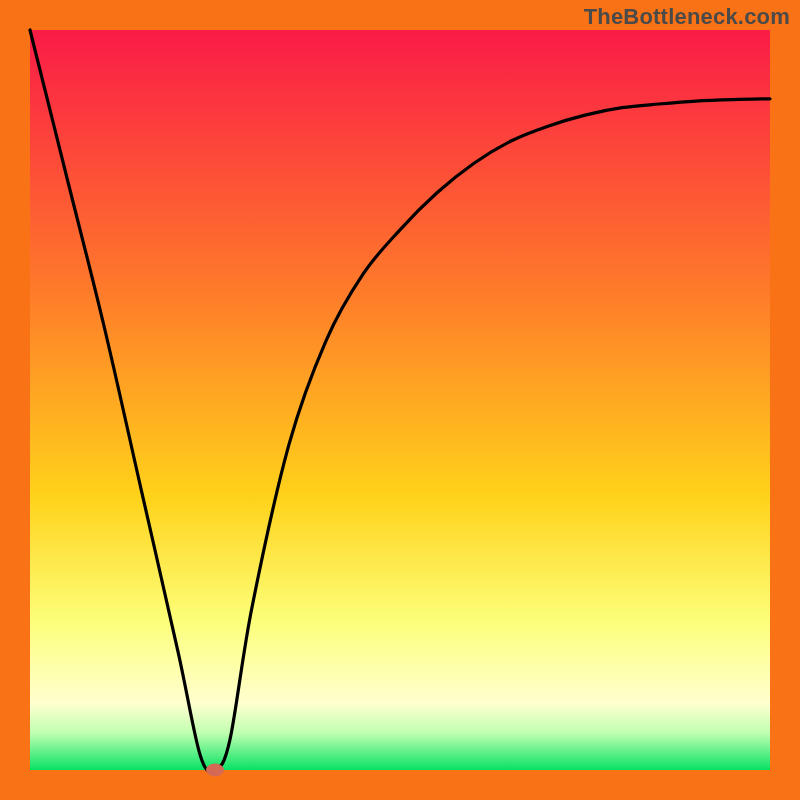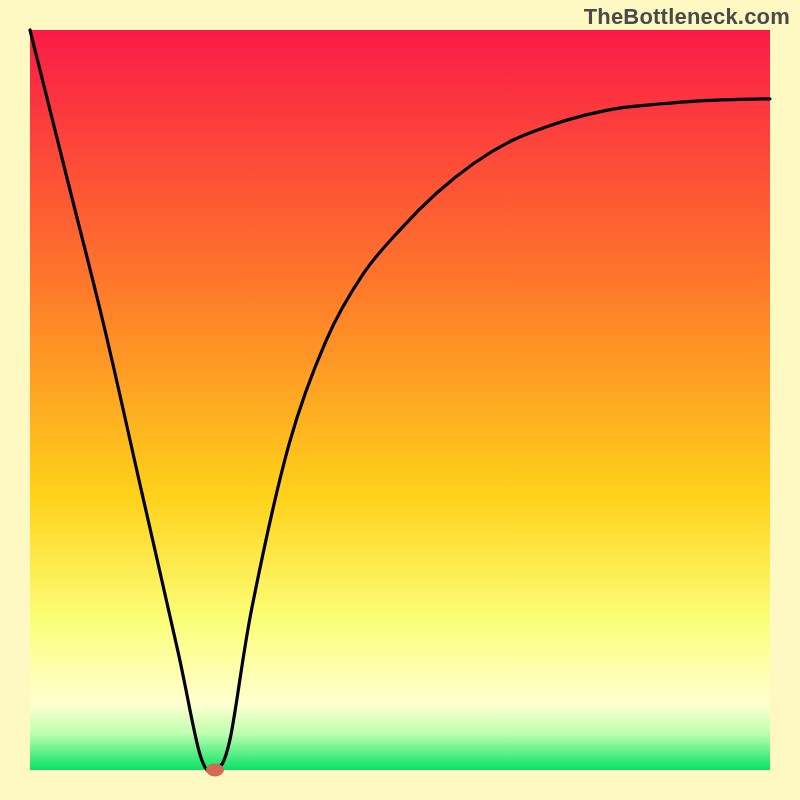--- a/index.html
+++ b/index.html
@@ -10,21 +10,21 @@
     background: #000;
     overflow: hidden;
     font-family: Arial, Helvetica, sans-serif;
   }
   .frame {
     position: absolute;
     top: 0;
     left: 0;
     width: 800px;
     height: 800px;
-    background: #fef9c3;
+    background: #f97316;
   }
   .source-label {
     position: absolute;
     top: 4px;
     right: 10px;
     color: #4a4a4a;
     font-size: 22px;
     font-weight: 600;
     font-family: Arial, Helvetica, sans-serif;
     letter-spacing: 0.2px;

